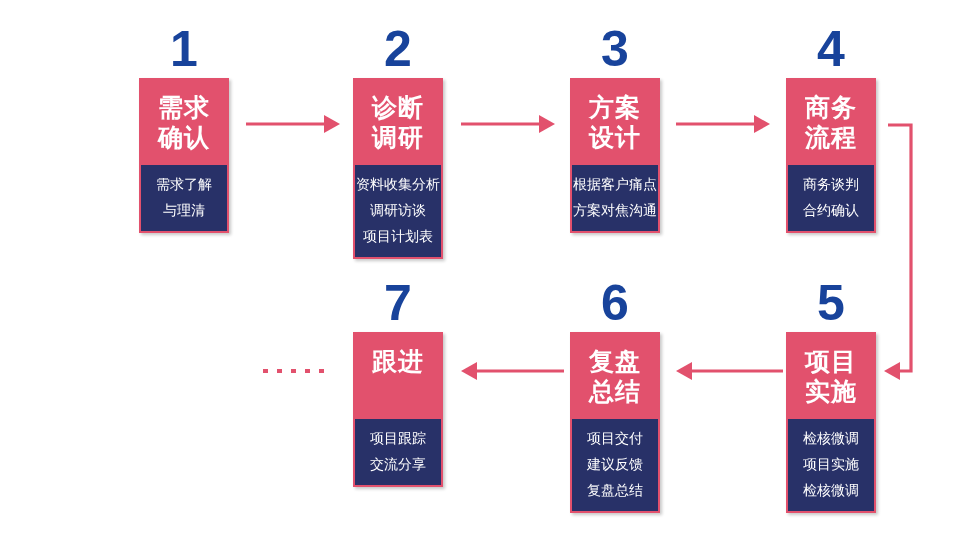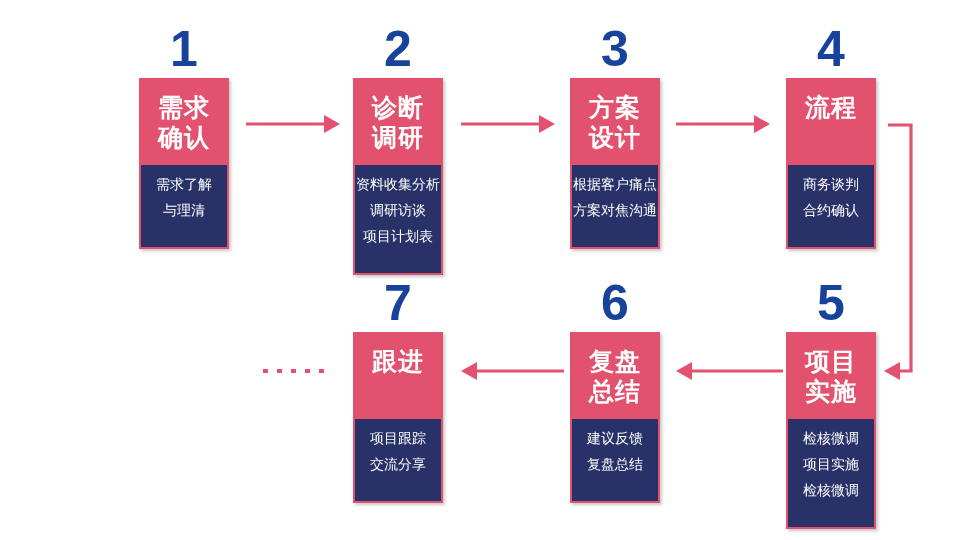--- a/index.html
+++ b/index.html
@@ -25,21 +25,21 @@
     box-shadow:2px 2px 3px rgba(0,0,0,0.22);
     background:#fdba74;
   }
   .box-title {
     box-sizing:border-box; background:#e2516d; height:85px;
     color:#ffffff; font-weight:bold; font-size:25px; line-height:30px;
     padding-top:12px; letter-spacing:1px;
   }
   .box-items {
     background:#283168; color:#ffffff; font-size:14px;
-    padding:6px 0 24px 0;
+    padding:6px 0 8px 0;
   }
   .item { line-height:26px; }
   .item:empty, .tline:empty { display:none; }
   .arrows-layer { position:absolute; left:0; top:0; width:960px; height:540px; pointer-events:none; }
   .dots {
     position:absolute; left:263px; top:369px; width:70px; height:4px;
     background:repeating-linear-gradient(90deg,#e2516d 0 5px,transparent 5px 14px);
   }
 </style>
 </head>
@@ -88,20 +88,21 @@
         <div class="item">根据客户痛点</div>
         <div class="item">方案对焦沟通</div>
       </div>
     </div>
   </div>
 
   <div class="step pos-4">
     <div class="num">4</div>
     <div class="box">
       <div class="box-title">
+        <div class="tline">商务</div>
         <div class="tline">流程</div>
       </div>
       <div class="box-items">
         <div class="item">商务谈判</div>
         <div class="item">合约确认</div>
 
       </div>
     </div>
   </div>
 
@@ -121,20 +122,21 @@
   </div>
 
   <div class="step pos-6">
     <div class="num">6</div>
     <div class="box">
       <div class="box-title">
         <div class="tline">复盘</div>
         <div class="tline">总结</div>
       </div>
       <div class="box-items">
+        <div class="item">项目交付</div>
         <div class="item">建议反馈</div>
         <div class="item">复盘总结</div>
       </div>
     </div>
   </div>
 
   <div class="step pos-7">
     <div class="num">7</div>
     <div class="box">
       <div class="box-title">

